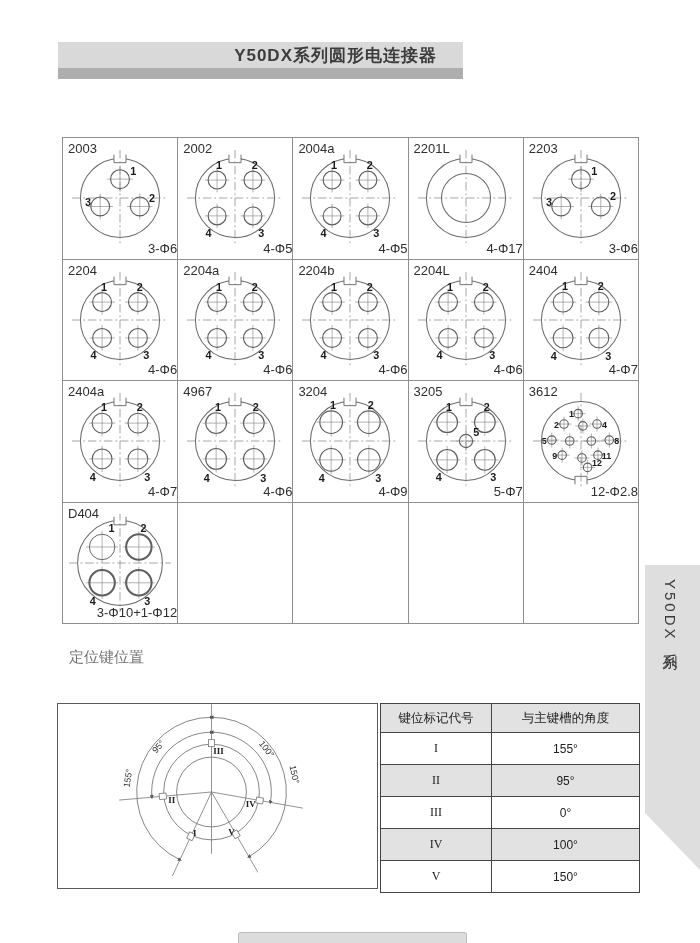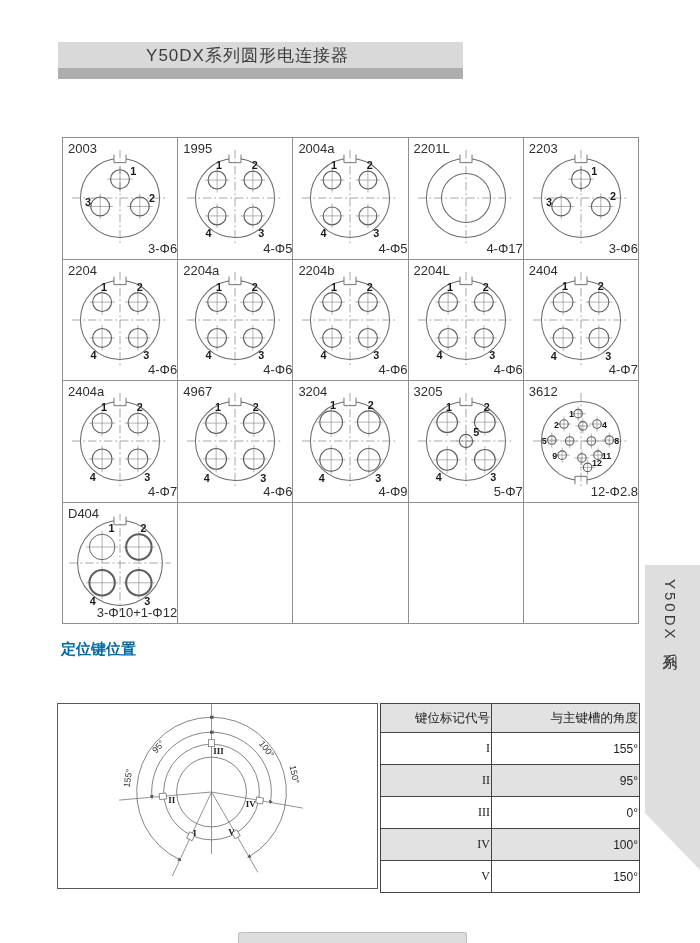--- a/index.html
+++ b/index.html
@@ -1,36 +1,36 @@
 <!DOCTYPE html>
 <html><head>
 <meta charset="utf-8">
 <style>
   html,body{margin:0;padding:0;background:#fff;}
   .page{position:relative;width:700px;height:943px;background:#ffffff;overflow:hidden;
         font-family:"Liberation Sans",sans-serif;}
   .title-bar{position:absolute;left:58px;top:42px;width:405px;height:26px;background:#d9d9d9;
-        display:flex;align-items:center;justify-content:center;padding-right:26px;box-sizing:border-box;
-        font-size:17px;font-weight:normal;color:#3c3c3c;letter-spacing:1px;}
+        display:flex;align-items:center;justify-content:flex-end;padding-right:26px;box-sizing:border-box;
+        font-size:17px;font-weight:bold;color:#3c3c3c;letter-spacing:1px;}
   .title-underbar{position:absolute;left:58px;top:68px;width:405px;height:11px;background:#aeaeae;}
   .grid{position:absolute;left:62px;top:137px;width:576px;height:486px;display:grid;
         grid-template-columns:repeat(5,1fr);grid-template-rows:repeat(4,1fr);
         border-top:1px solid #8f8f8f;border-left:1px solid #8f8f8f;}
   .cell{position:relative;border-right:1px solid #8f8f8f;border-bottom:1px solid #8f8f8f;}
   .cell .model{position:absolute;top:3px;left:5px;font-size:13px;color:#2f2f2f;}
   .cell svg{position:absolute;left:50%;top:11px;transform:translateX(-50%);}
   .cell .spec{position:absolute;bottom:3px;width:100%;text-align:right;font-size:13px;color:#2f2f2f;}
-  .section-heading{position:absolute;left:57px;top:636px;font-size:15px;font-weight:bold;color:#0369a1;margin:4px;}
+  .section-heading{position:absolute;left:57px;top:636px;font-size:15px;font-weight:normal;color:#737373;margin:12px;}
   .section-para{position:absolute;left:57px;top:656px;width:584px;font-size:12.5px;line-height:1.42;
         color:#222;text-indent:2em;margin:0;}
   .diagram-box{position:absolute;left:57px;top:703px;width:321px;height:186px;border:1px solid #5a5a5a;
         box-sizing:border-box;}
   .diagram-box svg{width:100%;height:100%;display:block;}
   .key-table{position:absolute;left:380px;top:703px;width:260px;border-collapse:collapse;color:#222;}
-  .key-table th,.key-table td{border:1.5px solid #444;text-align:right;}
+  .key-table th,.key-table td{border:1.5px solid #444;text-align:center;}
   .key-table th{background:#e2e2e2;font-weight:normal;font-size:12.5px;height:26px;}
   .key-table td{height:29px;font-size:12px;}
   .key-table tr.row-alt{background:#e2e2e2;}
   .numeral{font-family:"Liberation Serif",serif;font-size:13px;}
   .side-tab{position:absolute;left:645px;top:565px;width:55px;height:305px;background:#dedede;
         clip-path:polygon(0 0,100% 0,100% 100%,0 248px);}
   .side-tab span{writing-mode:vertical-rl;font-size:15px;color:#3a3a3a;letter-spacing:3px;
         position:absolute;top:14px;left:15px;}
   .footer-bar{position:absolute;left:238px;top:932px;width:229px;height:11px;background:#dcdcdc;
         border:1px solid #bdbdbd;border-bottom:none;border-radius:3px 3px 0 0;box-sizing:border-box;}
@@ -63,21 +63,21 @@
           <circle cx="21" cy="9" r="10" fill="none" stroke="#5f5f5f" stroke-width="1.2"></circle>
           <text x="34" y="4" text-anchor="middle" font-size="11.5" font-weight="bold" fill="#1a1a1a" font-family="&quot;Liberation Sans&quot;,sans-serif">2</text>
           <line x1="-34.5" y1="9" x2="-7.5" y2="9" stroke="#8a8a8a" stroke-width="0.7"></line>
           <line x1="-21" y1="-4.5" x2="-21" y2="22.5" stroke="#8a8a8a" stroke-width="0.7"></line>
           <circle cx="-21" cy="9" r="10" fill="none" stroke="#5f5f5f" stroke-width="1.2"></circle>
           <text x="-34" y="8" text-anchor="middle" font-size="11.5" font-weight="bold" fill="#1a1a1a" font-family="&quot;Liberation Sans&quot;,sans-serif">3</text>
         </svg>
         <div class="spec">3-Φ6</div>
       </div>
       <div class="cell">
-        <div class="model">1995</div>
+        <div class="model">2002</div>
         <svg viewBox="-57 -52 114 104" width="110" height="98">
           <circle cx="0" cy="0" r="42" fill="none" stroke="#6b6b6b" stroke-width="1.1"></circle>
           <rect x="-6.4" y="-46" width="12.8" height="8.5" fill="#ffffff" stroke="none"></rect>
           <path d="M -6.4 -46 L -6.4 -37.5 L 6.4 -37.5 L 6.4 -46" fill="none" stroke="#6b6b6b" stroke-width="1"></path>
           <line x1="-51" y1="0" x2="51" y2="0" stroke="#8a8a8a" stroke-width="0.8" stroke-dasharray="9 3 2 3"></line>
           <line x1="0" y1="-51" x2="0" y2="51" stroke="#8a8a8a" stroke-width="0.8" stroke-dasharray="9 3 2 3"></line>
           <line x1="-32" y1="-19" x2="-6" y2="-19" stroke="#8a8a8a" stroke-width="0.7"></line>
           <line x1="-19" y1="-32" x2="-19" y2="-6" stroke="#8a8a8a" stroke-width="0.7"></line>
           <circle cx="-19" cy="-19" r="9.5" fill="none" stroke="#5f5f5f" stroke-width="1.2"></circle>
           <text x="-17" y="-31" text-anchor="middle" font-size="11.5" font-weight="bold" fill="#1a1a1a" font-family="&quot;Liberation Sans&quot;,sans-serif">1</text>

